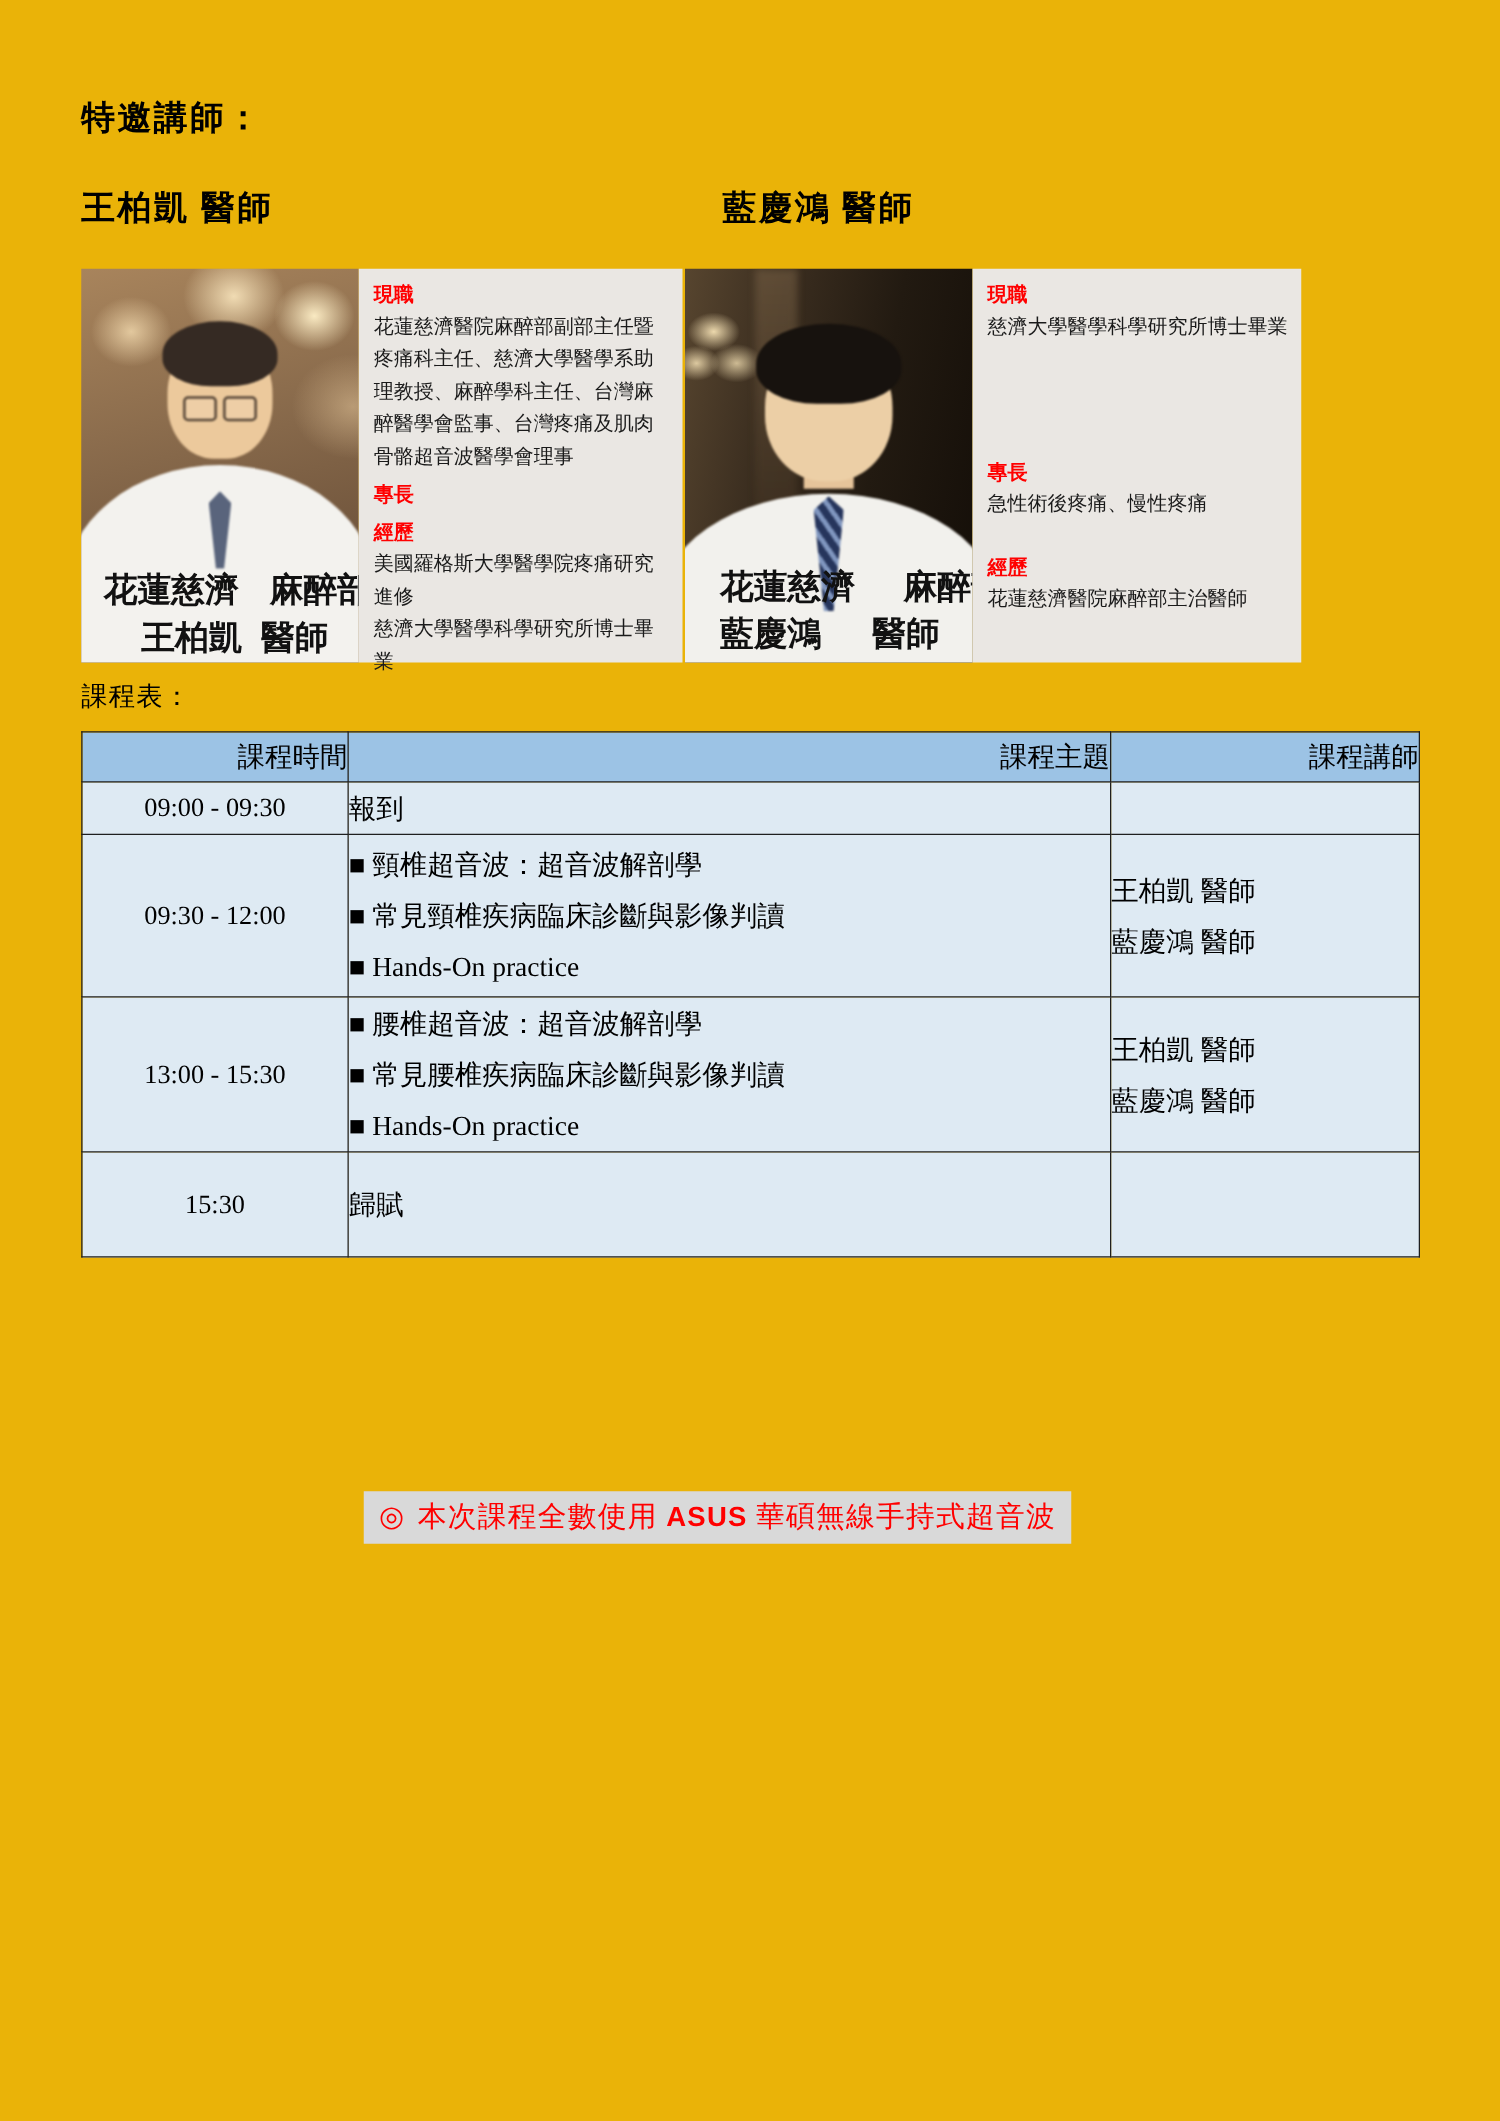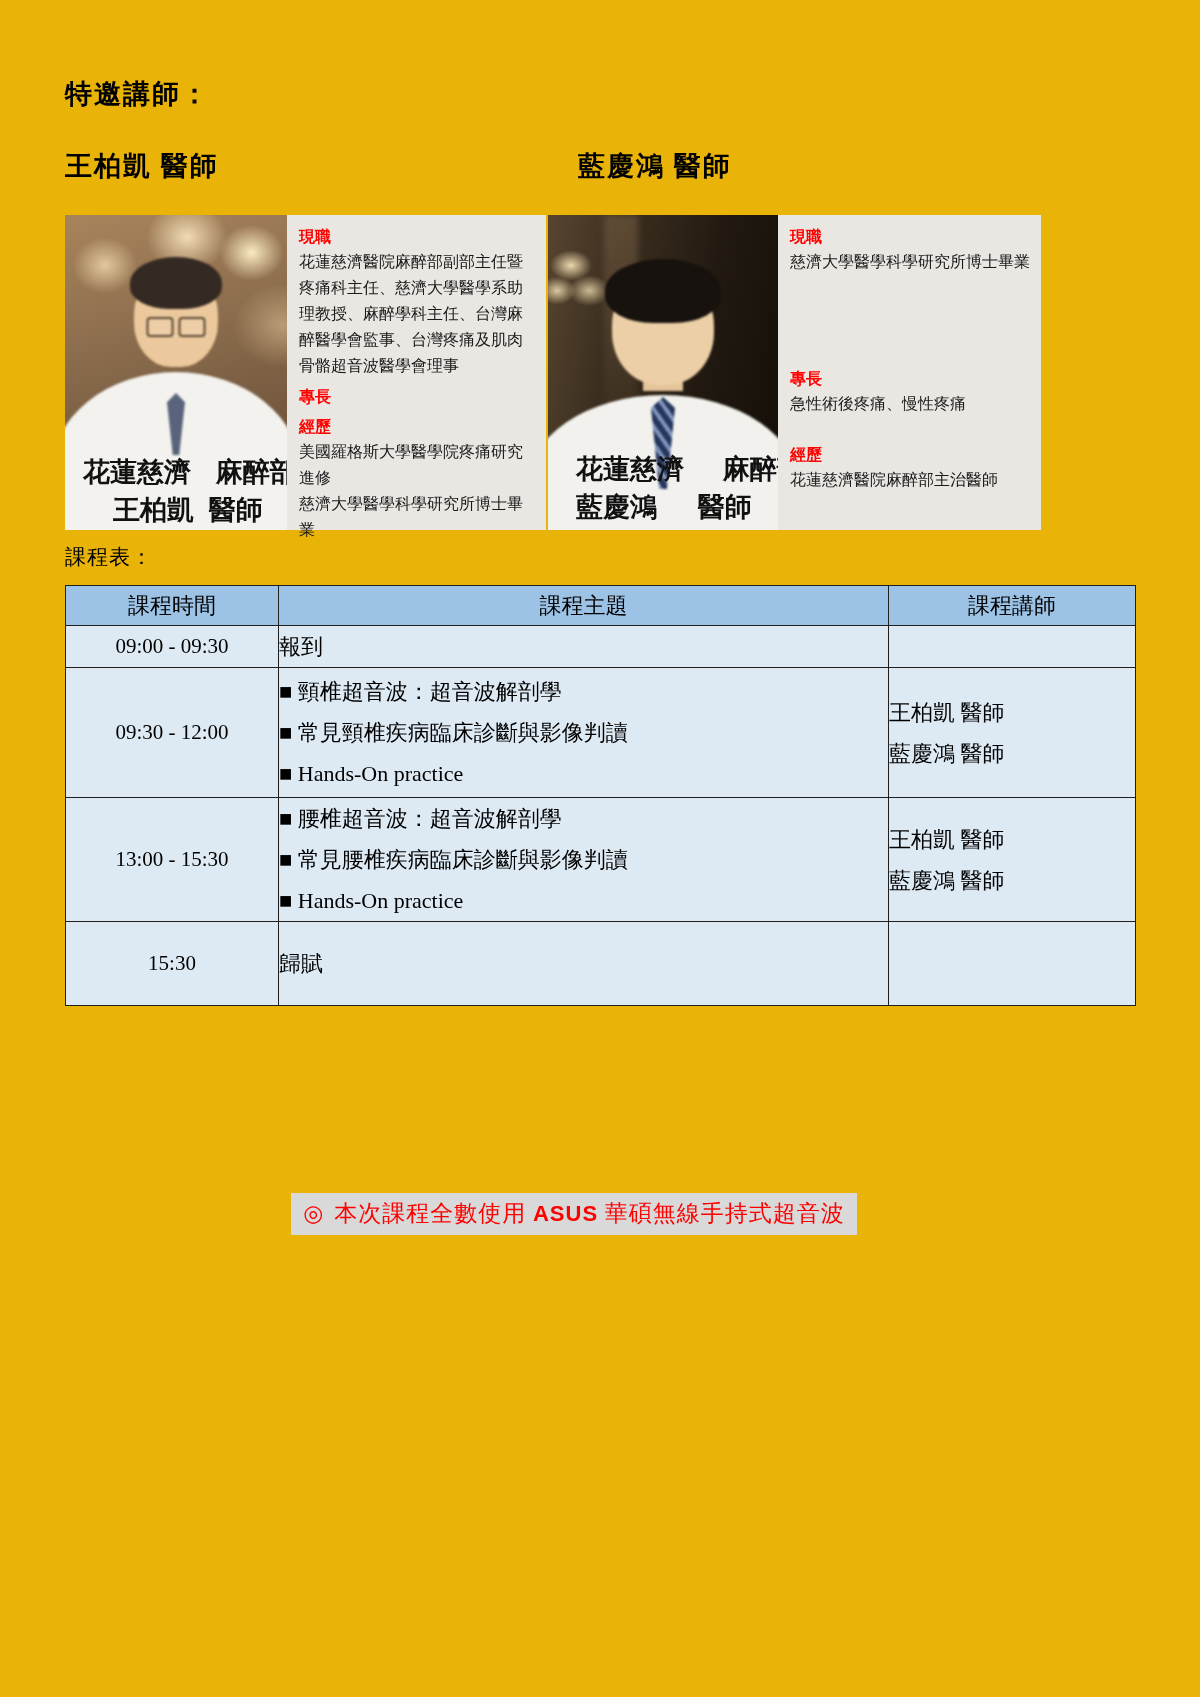--- a/index.html
+++ b/index.html
@@ -98,21 +98,21 @@
     font-size:22px;
   }
   table.schedule col.c-time{width:213px;}
   table.schedule col.c-topic{width:610px;}
   table.schedule col.c-lect{width:247px;}
   table.schedule th,table.schedule td{
     border:1px solid #1f1f1f;box-sizing:border-box;padding:0;
   }
   table.schedule thead th{
     background:#9CC3E5;height:40px;font-weight:normal;font-size:22px;
-    text-align:center;vertical-align:middle;
+    text-align:right;vertical-align:middle;
   }
   table.schedule tbody td{background:#DEEAF3;vertical-align:middle;}
   td.t-time{text-align:center;font-size:21px;}
   td.t-topic{padding-left:14px;}
   td.t-lect{padding-left:14px;}
   .topic-line{line-height:41px;}
   .lect-line{line-height:41px;}
   tr.r-single td{height:38px;margin-left:48px;}
   tr.r-tall td{height:130px;}
   tr.r-lunch td{height:103px;}

